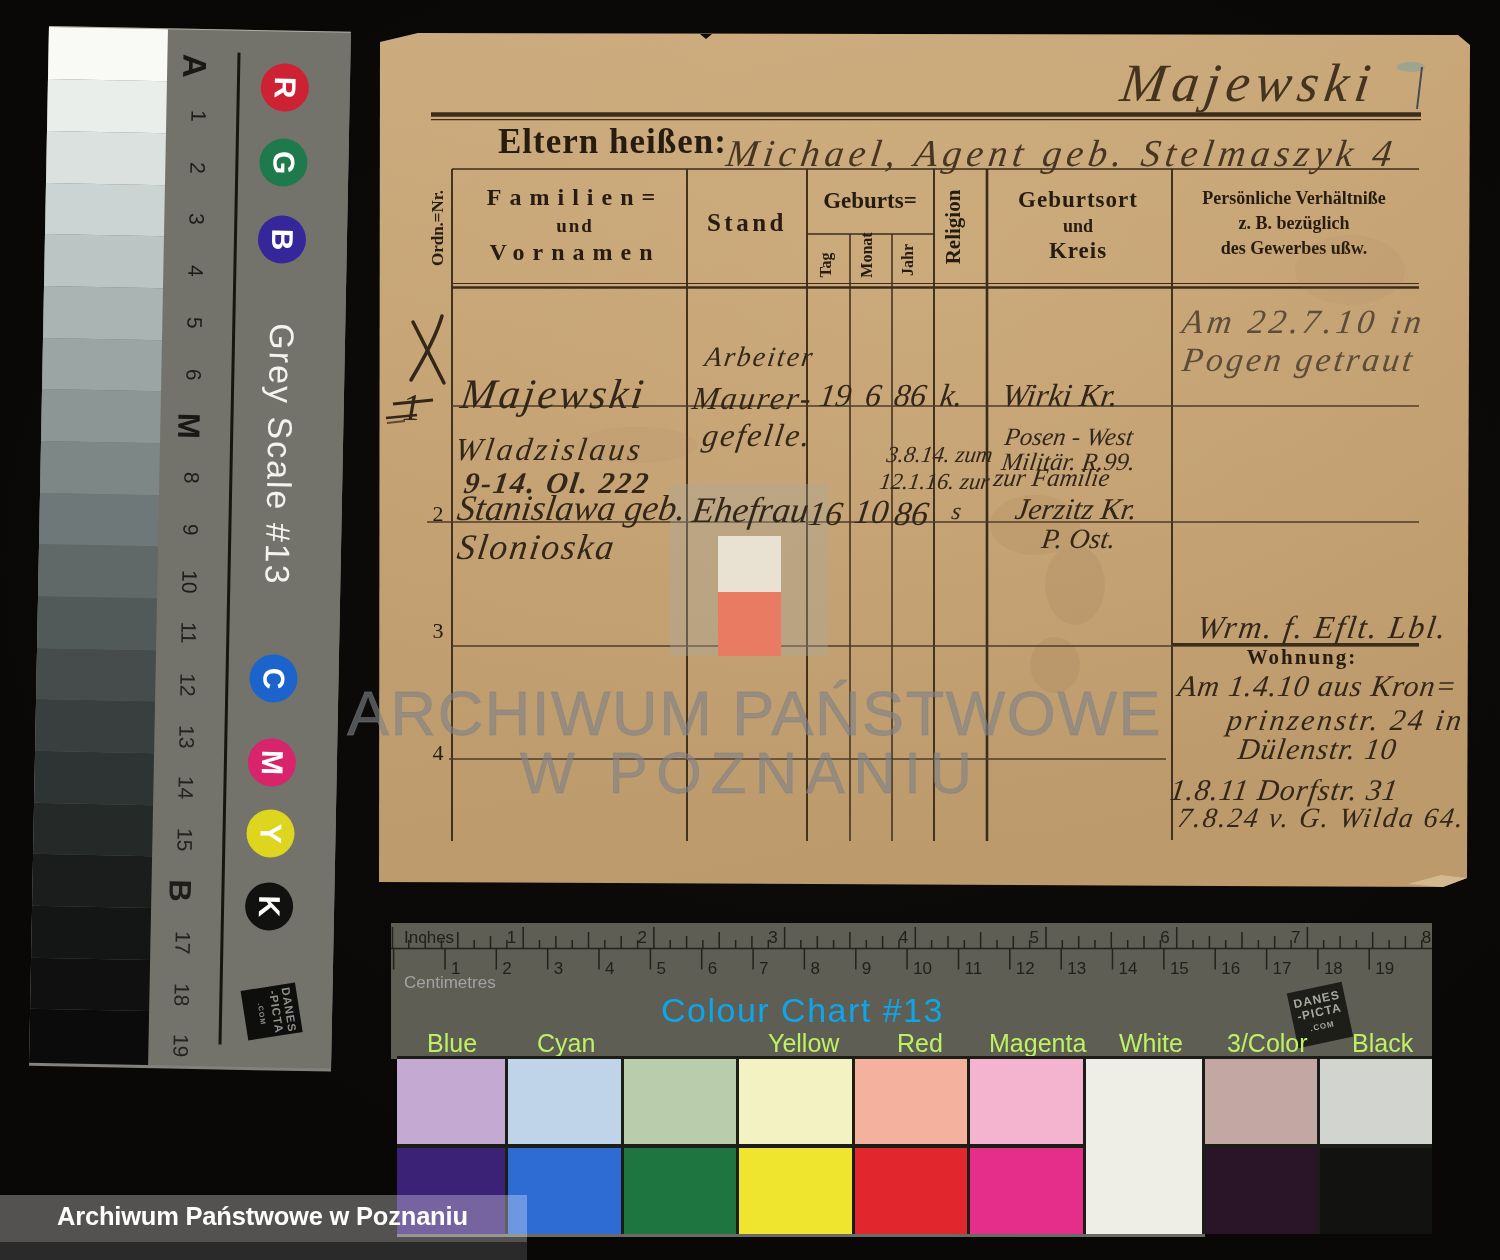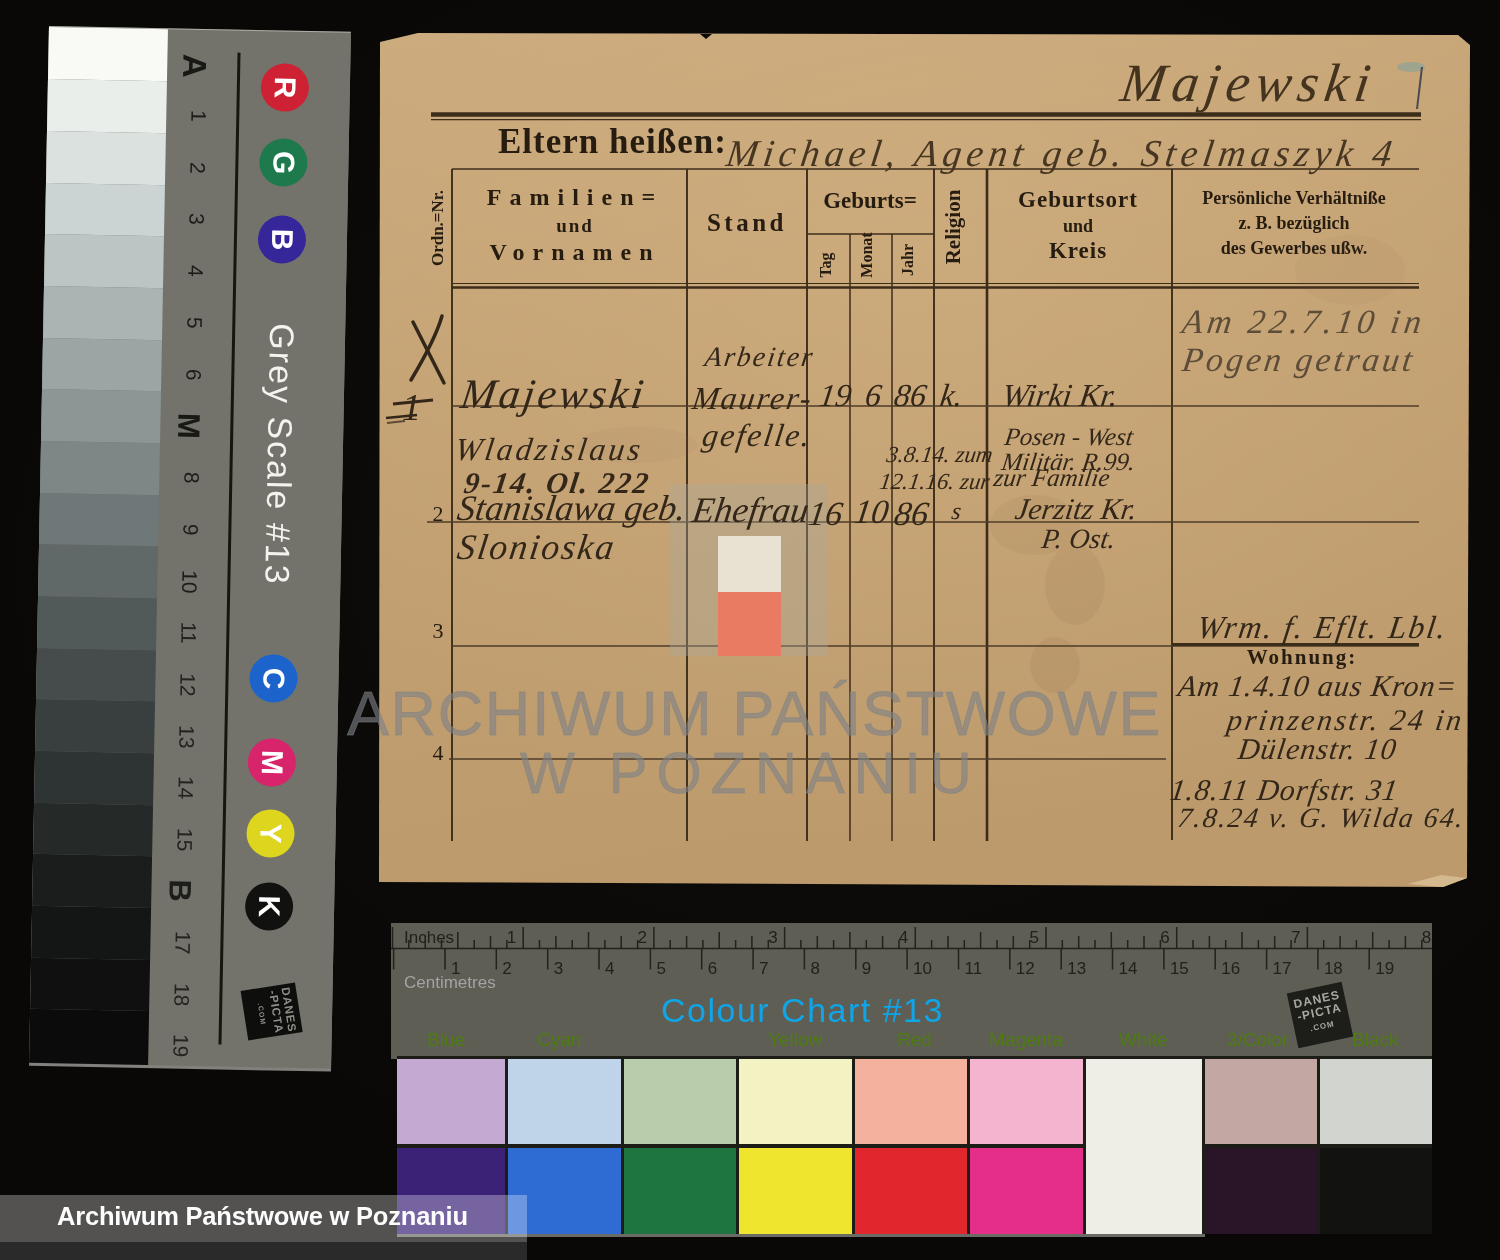--- a/index.html
+++ b/index.html
@@ -429,21 +429,21 @@
   <div class="abs" style="left:13px;top:5px;font-size:17px;color:#21211c;">Inches</div>
 
   <div class="abs" style="left:13px;top:50px;font-size:17px;color:#a3a3a3;">Centimetres</div>
 
   <div class="abs" style="left:270px;top:68px;font-size:34px;color:#0ea5e9;letter-spacing:1.5px;">Colour Chart #13</div>
 
   <div class="abs" style="left:901px;top:64px;width:56px;height:56px;background:#1d1d19;transform:rotate(-12deg);overflow:hidden;">
     <div class="abs" style="left:0px;top:6px;width:56px;height:48px;color:#a8a89e;font-size:12px;font-weight:bold;letter-spacing:1px;text-align:center;line-height:13px;">DANES<br>-PICTA<br><span style="font-size:8px;">.COM</span></div>
   </div>
 
-  <div class="abs" style="left:0;top:106px;width:1041px;height:26px;font-size:19px;color:#4d7c0f;">
+  <div class="abs" style="left:0;top:106px;width:1041px;height:26px;font-size:25px;color:#bef264;">
     <span class="abs" style="left:36px;">Blue</span>
     <span class="abs" style="left:146px;">Cyan</span>
     <span class="abs" style="left:278px;margin-top:28px;">Green</span>
     <span class="abs" style="left:377px;">Yellow</span>
     <span class="abs" style="left:506px;text-align:center;">Red</span>
     <span class="abs" style="left:598px;">Magenta</span>
     <span class="abs" style="left:728px;">White</span>
     <span class="abs" style="left:836px;">3/Color</span>
     <span class="abs" style="left:961px;">Black</span>
   </div>

